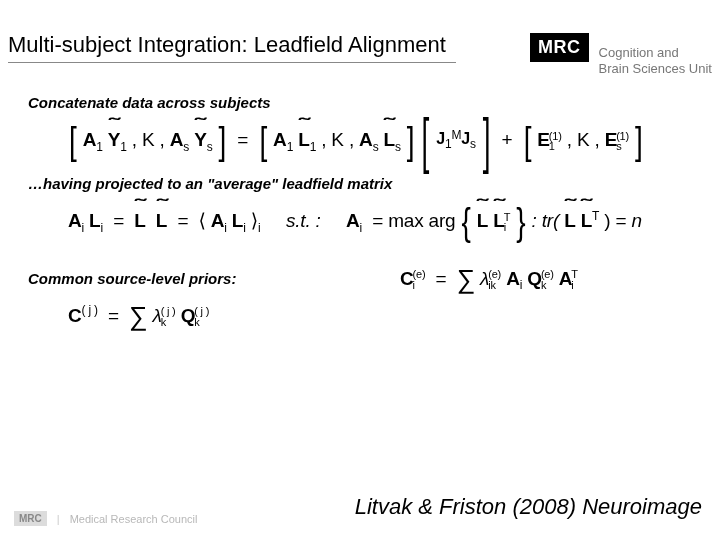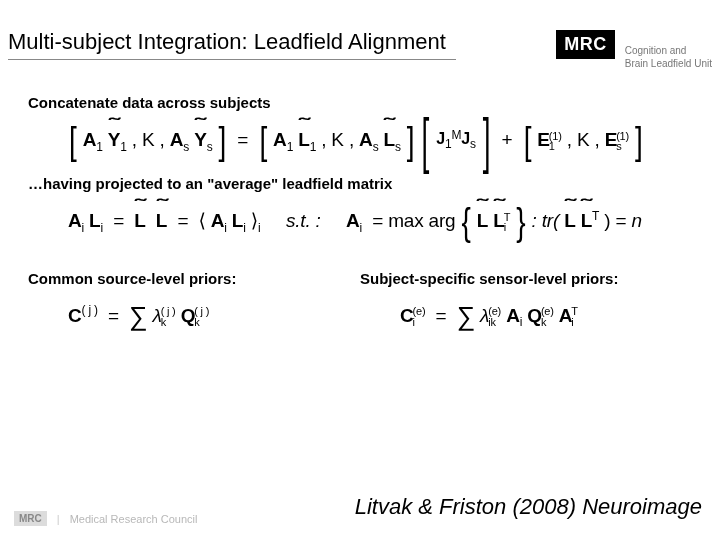--- a/index.html
+++ b/index.html
@@ -43,35 +43,36 @@
   .logo-mark {
     background: #000;
     color: #fff;
     font-weight: bold;
     font-size: 18px;
     padding: 4px 8px;
     letter-spacing: 0.5px;
   }
   .logo-text {
     color: #777;
-    font-size: 10px;
+    font-size: 13px;
     line-height: 1.25;
     margin-top: 27px;
   }
   .body {
     position: absolute;
     top: 80px;
     left: 28px;
     right: 28px;
   }
   .section-label {
     font-size: 15px;
     font-weight: bold;
     margin-top: 14px;
     margin-bottom: 14px;
+    font-style: italic;
   }
   .eq {
     font-family: Liberation Sans, sans-serif;
     font-size: 19px;
     margin: 8px 0 18px 40px;
     white-space: nowrap;
     letter-spacing: -0.2px;
   }
   .eq .bold { font-weight: bold; }
   .eq .sub { font-size: 12px; vertical-align: sub; }
@@ -156,21 +157,21 @@
 <body>
 
 <div class="slide">
 
   <div class="header">
     <div class="title">Multi-subject Integration: Leadfield Alignment</div>
     <div class="logo">
       <div class="logo-mark">MRC</div>
       <div class="logo-text">
         <div>Cognition and</div>
-        <div>Brain Leadfield Unit</div>
+        <div>Brain Sciences Unit</div>
       </div>
     </div>
   </div>
 
   <div class="body">
 
     <div class="section-label">Concatenate data across subjects</div>
 
     <div class="eq">
       <span class="bigbracket">[</span>
@@ -249,21 +250,20 @@
               <span>( j )</span>
               <span>k</span>
             </span>
           <span class="bold">Q</span><span class="supsub">
               <span>( j )</span>
               <span>k</span>
             </span>
         </div>
       </div>
       <div class="col">
-        <div class="section-label">Subject-specific sensor-level priors:</div>
         <div class="eq">
           <span class="bold">C</span><span class="supsub">
               <span>(e)</span>
               <span>i</span>
             </span>
           &nbsp;<span>=</span>&nbsp;
           <span style="font-size:26px;vertical-align:middle">∑</span>
           <i>λ</i><span class="supsub">
               <span>(e)</span>
               <span>ik</span>

